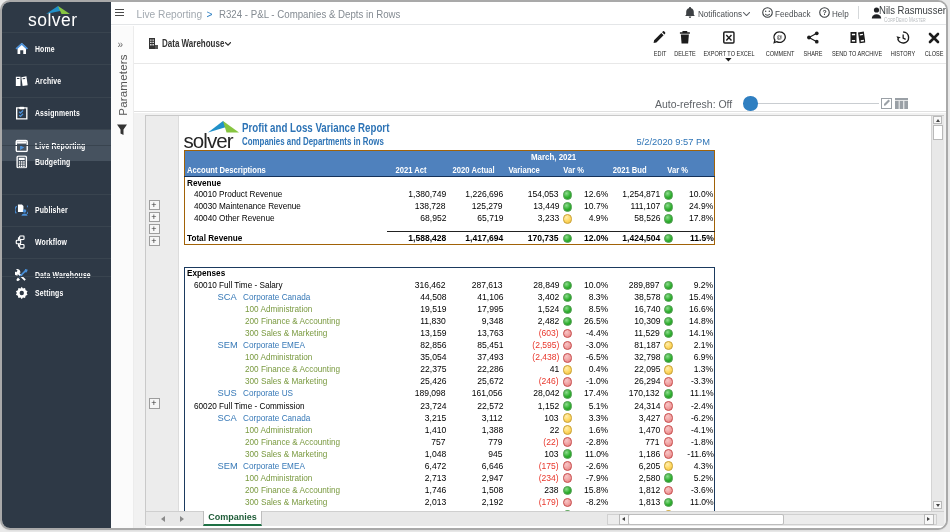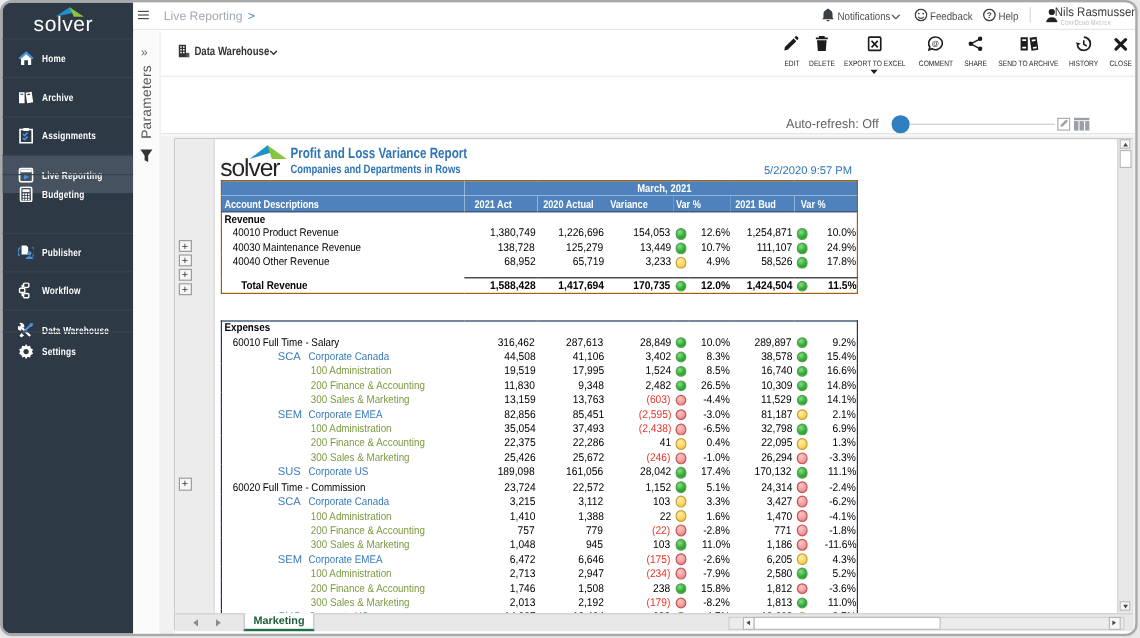--- a/index.html
+++ b/index.html
@@ -42,21 +42,21 @@
 table.rep tr.hdr1{height:12.8px}
 table.rep tr.hdr2{height:13px}
 table.rep tr.blank{height:7.3px}
 table.rep tr.totr{height:12.6px;font-weight:bold}
 table.rep tr.totr td{border-top:1px solid #222}
 table.rep tr.totr td.d{border-top:none}
 table.rep tr.hdr1 td,table.rep tr.hdr2 td{background:#4f81bd;color:#fff;font-weight:bold}
 table.rep tr.hdr2 td{border-bottom:1.3px solid #15325a}
 table.rep tr.hdr2 td.hl{text-align:left;padding-left:2px}
 table.rep tr.hdr2 td.hc{}
-table.rep td.d{text-align:left;padding-left:16px}
+table.rep td.d{text-align:left;padding-left:2px}
 table.rep td.n{text-align:right;padding-right:2px}
 table.rep td.p{text-align:right;padding-right:0.5px}
 table.rep td.lt{text-align:center}
 table.rep td.acct{padding-left:9px}
 table.rep td.total{}
 table.rep tr.sec td{font-weight:bold;text-align:left;padding-left:2px}
 .neg{color:#e8362b}
 .tw{display:inline-block;transform:scaleX(0.88);transform-origin:0 50%}
 .nw{display:inline-block;transform:scaleX(0.92);transform-origin:100% 50%}
 .hwc2{display:inline-block;transform:scaleX(0.82);transform-origin:50% 50%}
@@ -179,20 +179,21 @@
   </div>
 
   <div id="topbar"></div>
   <div class="abs" style="left:113px;top:7px;width:8.5px;height:8px">
     <div style="height:1.2px;background:#4a4a4a;margin-bottom:1.9px"></div>
     <div style="height:1.2px;background:#4a4a4a;margin-bottom:1.9px"></div>
     <div style="height:1.2px;background:#4a4a4a"></div>
   </div>
   <span class="crumb" style="left:134.5px;color:#a2a9b0">Live Reporting</span>
   <span class="crumb" style="left:204.5px;color:#2e7fc2">&gt;</span>
+  <span class="crumb" style="left:216.5px;color:#848b92"><span class="sqx">R324 - P&amp;L - Companies &amp; Depts in Rows</span></span>
 
   <svg class="abs" style="left:683px;top:4.5px" width="10" height="11" viewBox="0 0 10 11">
       <path d="M5 0 a1.2 1.2 0 0 1 1.2 1.2 c1.8.6 2.6 2 2.6 3.8 v2.5 l1 1.5 H0.2 l1 -1.5 V5 c0 -1.8 .8 -3.2 2.6 -3.8 A1.2 1.2 0 0 1 5 0 Z M3.7 9.6 h2.6 a1.3 1.3 0 0 1 -2.6 0 Z" fill="#3c4043"></path>
     </svg>
   <span class="crumb" style="left:696px;top:6.5px;color:#4a4e52;font-size:9.2px;transform:scaleX(0.88);transform-origin:0 50%">Notifications</span>
   <svg class="abs" style="left:740.5px;top:9.5px" width="7" height="4.5" viewBox="0 0 8 5">
       <path d="M0 0 L4 4 L8 0" stroke="#5f6368" stroke-width="1.3" fill="none"></path>
     </svg>
   <svg class="abs" style="left:760px;top:4.5px" width="11" height="11" viewBox="0 0 12 12">
       <circle cx="6" cy="6" r="5.2" fill="none" stroke="#3c4043" stroke-width="1.2"></circle>
@@ -633,21 +634,21 @@
   <div id="vsb"></div>
   <div class="sbbtn" style="left:931px;top:114px;width:9px;height:8px"></div>
   <div class="tri" style="left:933.5px;top:116.5px;border-left:2.8px solid transparent;border-right:2.8px solid transparent;border-bottom:3.6px solid #444"></div>
   <div class="sbbtn" style="left:930.5px;top:123px;width:10px;height:15px;background:#fff"></div>
   <div class="sbbtn" style="left:931px;top:498.5px;width:9px;height:8px"></div>
   <div class="tri" style="left:933.5px;top:501.5px;border-left:2.8px solid transparent;border-right:2.8px solid transparent;border-top:3.6px solid #444"></div>
 
   <div id="tabbar"></div>
   <div class="tri" style="left:159px;top:514px;border-top:3px solid transparent;border-bottom:3px solid transparent;border-right:4px solid #8a8a8a"></div>
   <div class="tri" style="left:178px;top:514px;border-top:3px solid transparent;border-bottom:3px solid transparent;border-left:4px solid #8a8a8a"></div>
-  <div id="ptab">Marketing</div>
+  <div id="ptab">Companies</div>
   <div class="abs" style="left:606.5px;top:513px;width:2px;height:8px;border-left:2px dotted #9a9a9a"></div>
   <div class="abs" style="left:605px;top:511.5px;width:330px;height:11.5px;background:#ececec;border:1px solid #d0d0d0"></div>
   <div class="sbbtn" style="left:616.5px;top:512px;width:10.5px;height:10.5px"></div>
   <div class="tri" style="left:620px;top:514.5px;border-top:2.8px solid transparent;border-bottom:2.8px solid transparent;border-right:3.6px solid #444"></div>
   <div class="sbbtn" style="left:921.5px;top:512px;width:10.5px;height:10.5px"></div>
   <div class="tri" style="left:925px;top:514.5px;border-top:2.8px solid transparent;border-bottom:2.8px solid transparent;border-left:3.6px solid #444"></div>
   <div class="abs" style="left:626px;top:512px;width:156px;height:10.5px;background:#fff;border:1px solid #bdbdbd;border-radius:2px"></div>
 </div>
 
 </body></html>

